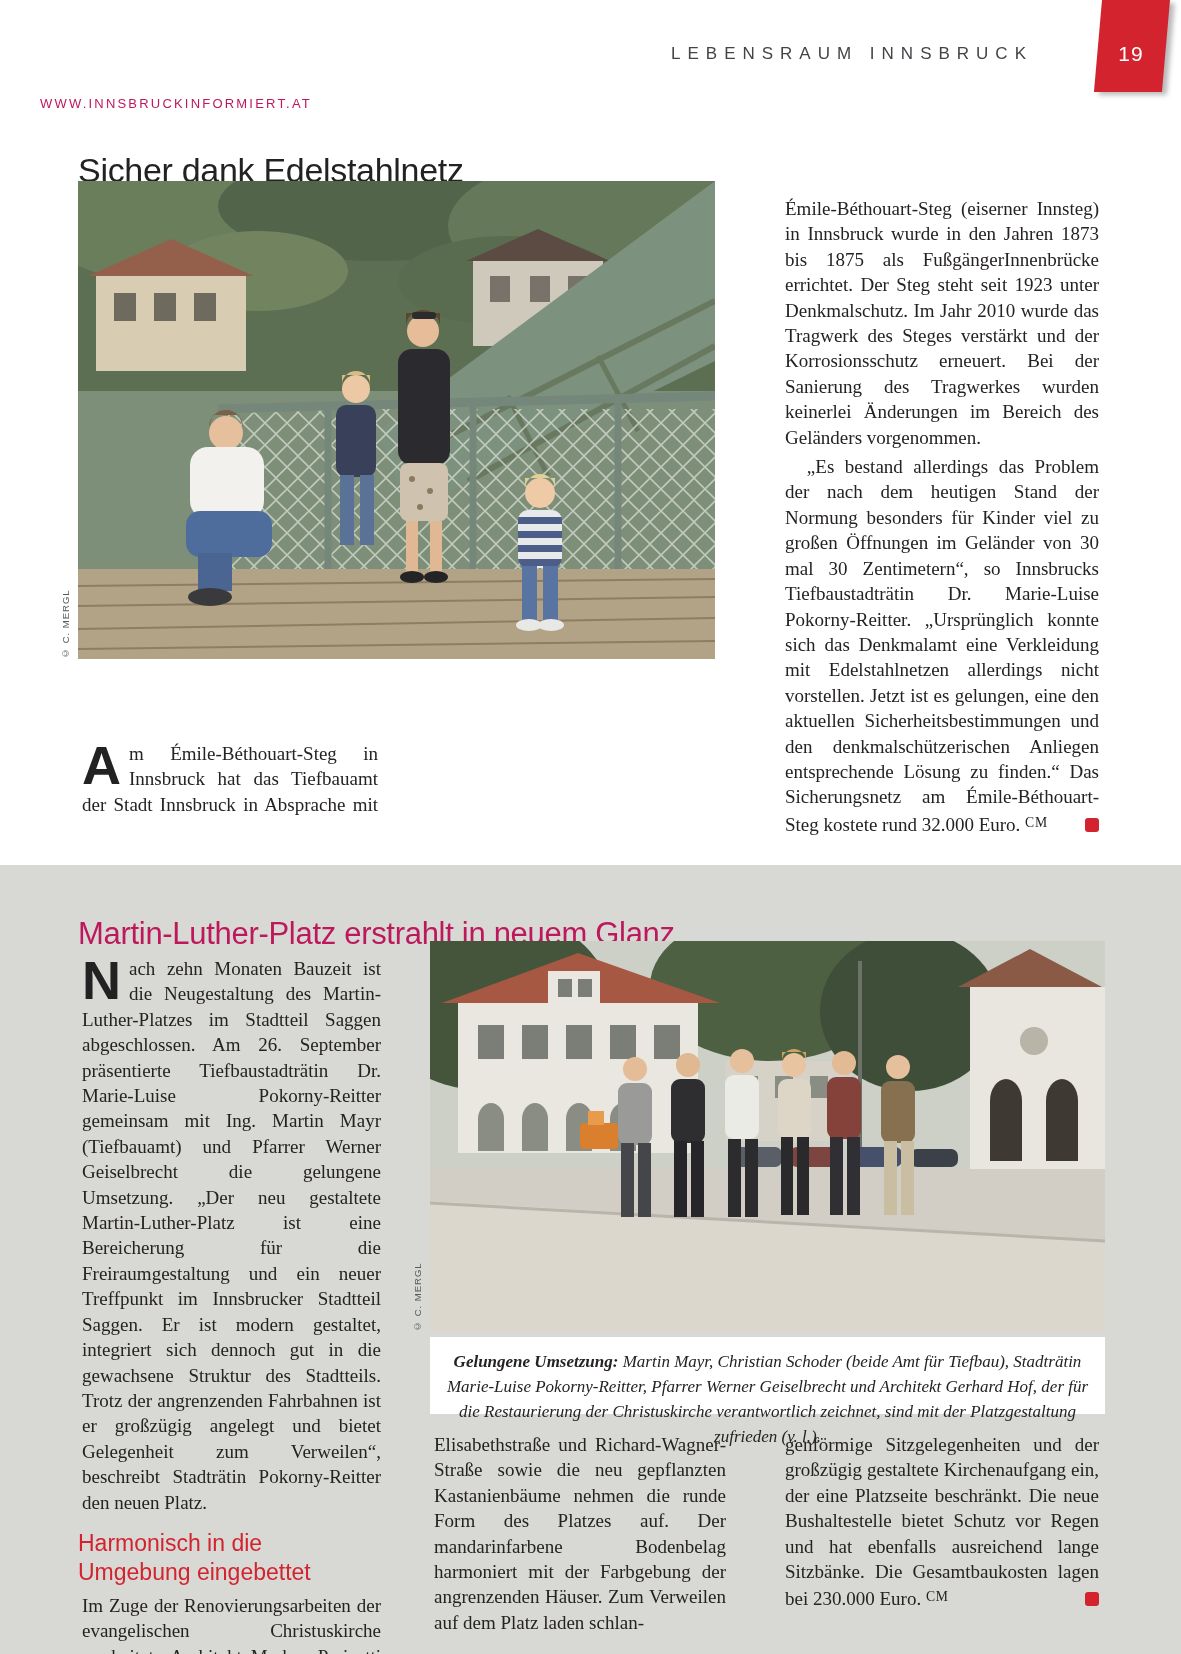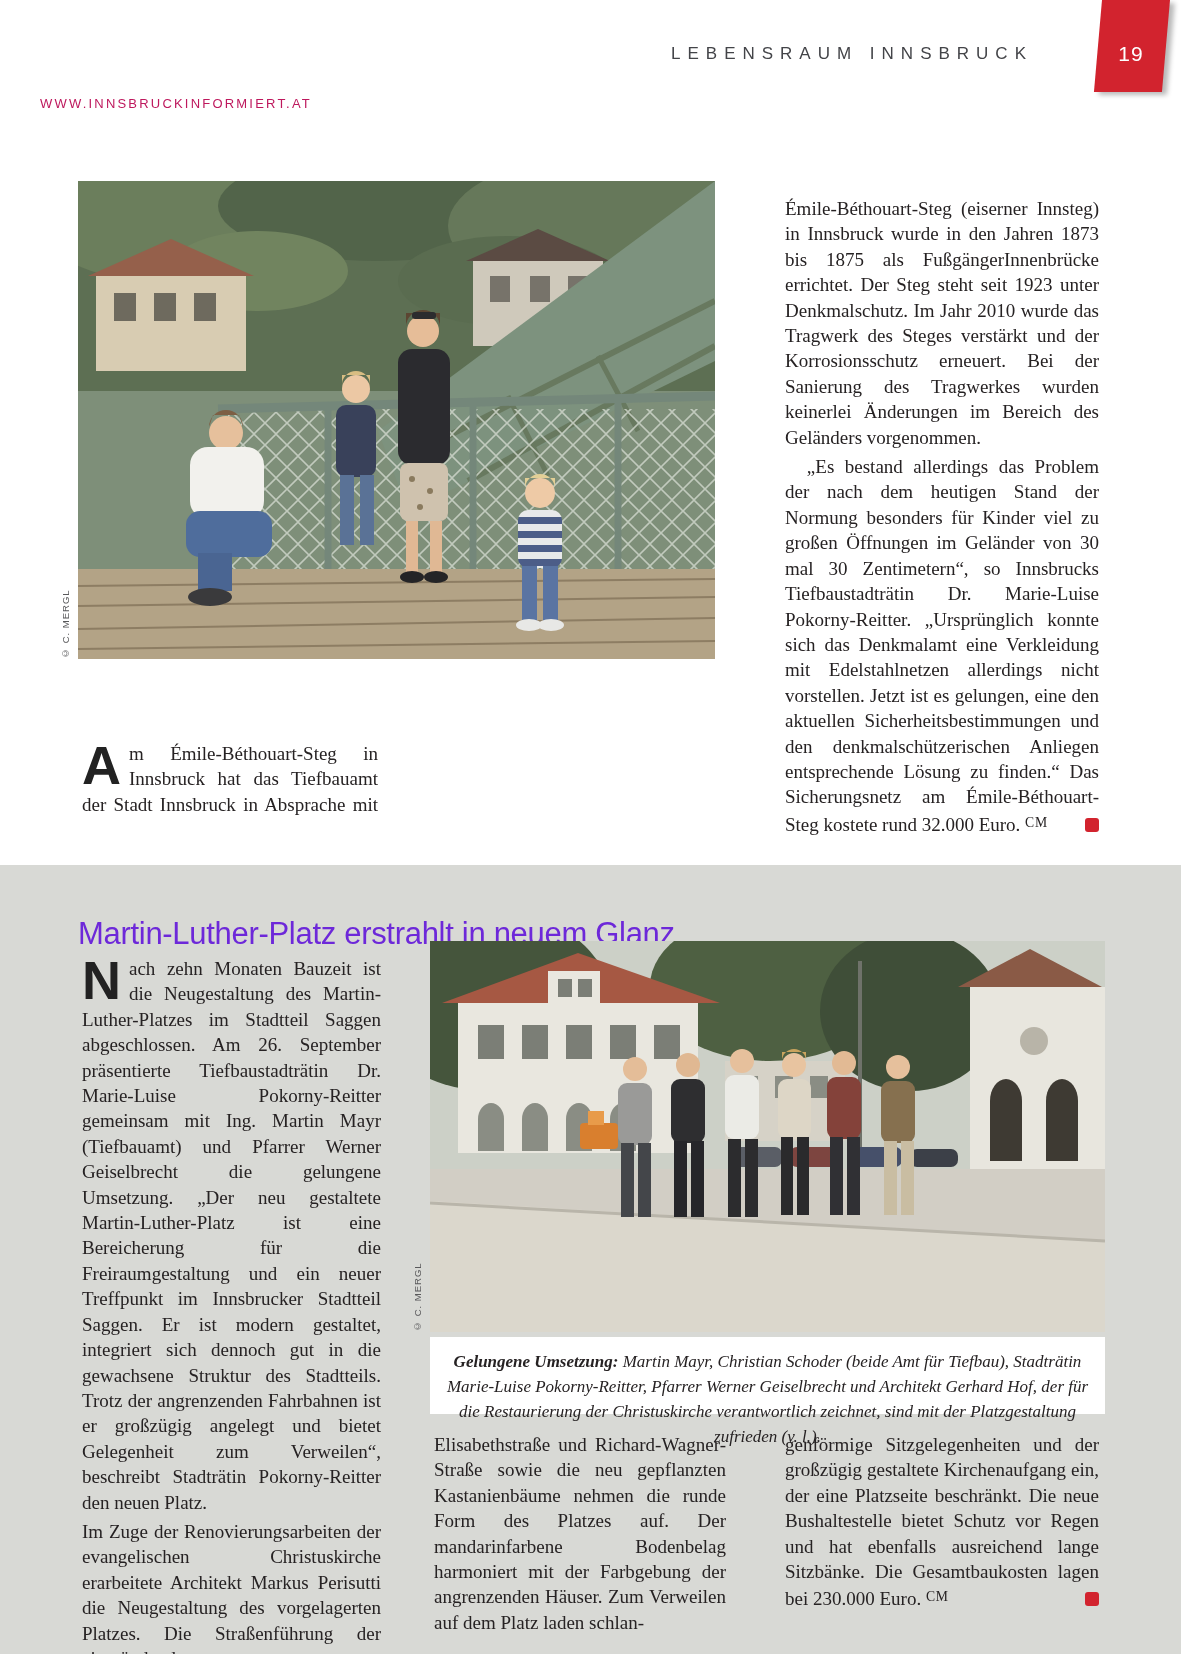--- a/index.html
+++ b/index.html
@@ -87,21 +87,21 @@
     margin-top:8px;
   }
   
   .band{
     position:absolute;left:0;top:865px;width:1181px;height:789px;
     background:#d8d9d5;
   }
   .a2-title{
     position:absolute;left:78px;top:890px;
     font-family:"Liberation Sans", sans-serif;font-weight:400;
-    font-size:31px;color:#6d28d9;letter-spacing:-0.3px;
+    font-size:31px;color:#be185d;letter-spacing:-0.3px;
   }
   .a2-col1{left:78px;top:952px;width:307px;}
   .a2-subhead{
     margin:14px 0 6px 0;
     font-family:"Liberation Sans", sans-serif;font-size:23px;line-height:29px;
     color:#d2232e;text-align:left;
   }
   .a2-col2{left:430px;top:1428px;width:300px;}
   .a2-col3{left:781px;top:1428px;width:322px;}
 </style>
@@ -109,20 +109,21 @@
 <body>
 
 <div id="page">
 
   <div class="hdr-url">WWW.INNSBRUCKINFORMIERT.AT</div>
   <div class="hdr-section">LEBENSRAUM INNSBRUCK</div>
   <div class="red-tab">
     <span class="num">19</span>
   </div>
 
+  <h1 class="a1-title">Sicher dank Edelstahlnetz</h1>
 
   <div class="photo1">
     <svg width="637" height="478" viewBox="0 0 637 478">
 
       <rect x="0" y="0" width="637" height="210" fill="#5d6f53"></rect>
       <ellipse cx="80" cy="40" rx="120" ry="60" fill="#6b7e5c"></ellipse>
       <ellipse cx="300" cy="25" rx="160" ry="55" fill="#52644a"></ellipse>
       <ellipse cx="520" cy="45" rx="150" ry="70" fill="#66785a"></ellipse>
       <ellipse cx="180" cy="90" rx="90" ry="40" fill="#71845f"></ellipse>
       <ellipse cx="430" cy="100" rx="110" ry="45" fill="#5a6c50"></ellipse>
@@ -212,20 +213,24 @@
     <p>Émile-Béthouart-Steg (eiserner Innsteg) in Innsbruck wurde in den Jahren 1873 bis 1875 als FußgängerInnenbrücke errichtet. Der Steg steht seit 1923 unter Denkmalschutz. Im Jahr 2010 wurde das Tragwerk des Steges verstärkt und der Korrosionsschutz erneuert. Bei der Sanierung des Tragwerkes wurden keinerlei Änderungen im Bereich des Geländers vorgenommen.</p>
     <p><span>„Es bestand allerdings das Problem der nach dem heutigen Stand der Normung besonders für Kinder viel zu großen Öffnungen im Geländer von 30 mal 30 Zentimetern“, so Innsbrucks Tiefbaustadträtin Dr. Marie-Luise Pokorny-Reitter. „Ursprünglich konnte sich das Denkmalamt eine Verkleidung mit Edelstahlnetzen allerdings nicht vorstellen. Jetzt ist es gelungen, eine den aktuellen Sicherheitsbestimmungen und den denkmalschützerischen Anliegen entsprechende Lösung zu finden.“ Das Sicherungsnetz am Émile-Béthouart-Steg kostete rund 32.000 Euro. </span><span class="sig">CM</span><span class="end-square"></span></p>
   </div>
 
   <div class="band"></div>
 
   <h2 class="a2-title">Martin-Luther-Platz erstrahlt in neuem Glanz</h2>
 
   <div class="bodycol a2-col1">
     <p><span class="dropcap">N</span><span>ach zehn Monaten Bauzeit ist die Neugestaltung des Martin-Luther-Platzes im Stadtteil Saggen abgeschlossen. Am 26. September präsentierte Tiefbaustadträtin Dr. Marie-Luise Pokorny-Reitter gemeinsam mit Ing. Martin Mayr (Tiefbauamt) und Pfarrer Werner Geiselbrecht die gelungene Umsetzung. „Der neu gestaltete Martin-Luther-Platz ist eine Bereicherung für die Freiraumgestaltung und ein neuer Treffpunkt im Innsbrucker Stadtteil Saggen. Er ist modern gestaltet, integriert sich dennoch gut in die gewachsene Struktur des Stadtteils. Trotz der angrenzenden Fahrbahnen ist er großzügig angelegt und bietet Gelegenheit zum Verweilen“, beschreibt Stadträtin Pokorny-Reitter den neuen Platz.</span></p>
+    <div class="a2-subhead">
+      <span>Harmonisch in die</span><br>
+      <span>Umgebung eingebettet</span>
+    </div>
     <p style="text-indent:0;">Im Zuge der Renovierungsarbeiten der evangelischen Christuskirche erarbeitete Architekt Markus Perisutti die Neugestaltung des vorgelagerten Platzes. Die Straßenführung der einmündenden</p>
   </div>
 
   <div class="photo2">
     <svg width="675" height="391" viewBox="0 0 675 391">
       <rect x="0" y="0" width="675" height="391" fill="#ccd0c7"></rect>
 
       <ellipse cx="60" cy="60" rx="120" ry="90" fill="#45553c"></ellipse>
       <ellipse cx="340" cy="45" rx="120" ry="75" fill="#4e6042"></ellipse>
       <ellipse cx="480" cy="70" rx="90" ry="80" fill="#3f4e38"></ellipse>

